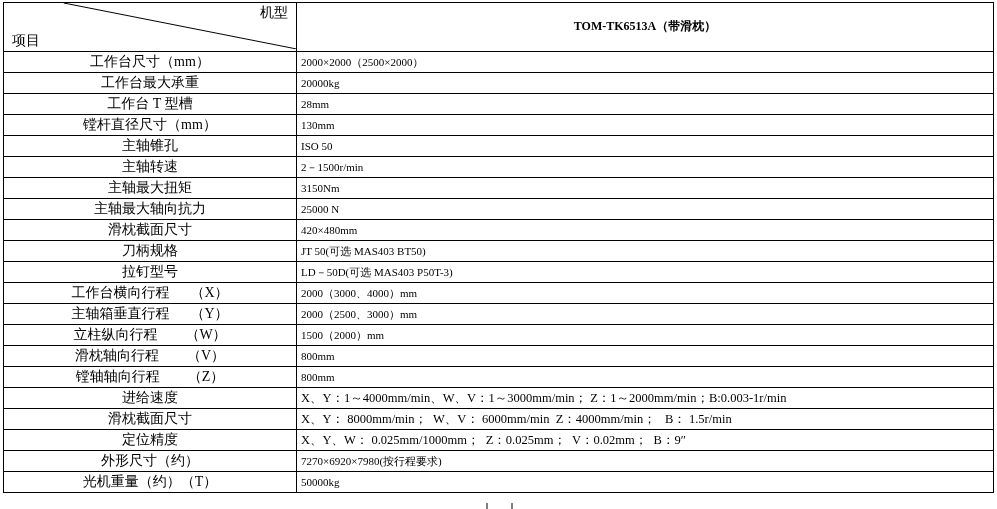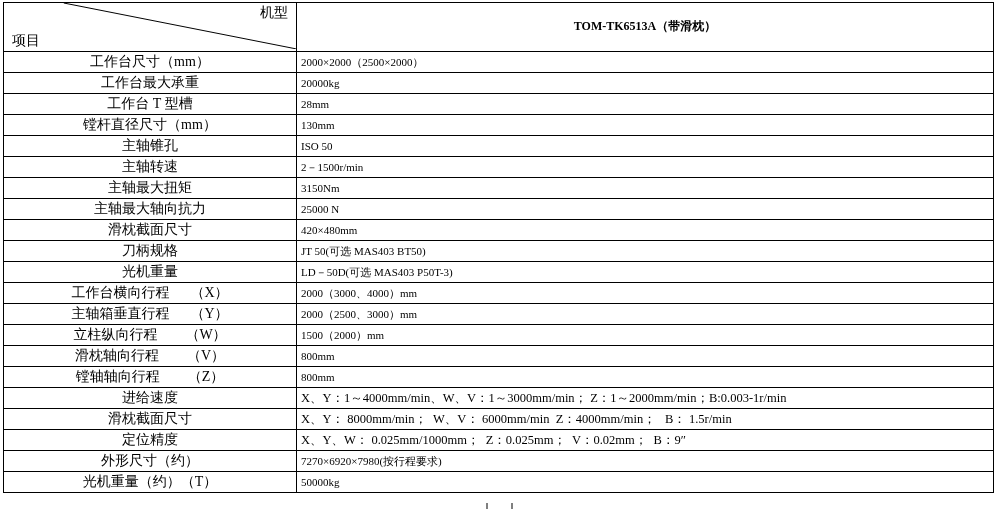--- a/index.html
+++ b/index.html
@@ -147,21 +147,21 @@
       </tr>
       <tr class="row-h">
         <td class="label-cell">滑枕截面尺寸</td>
         <td class="value-cell">420×480mm</td>
       </tr>
       <tr class="row-h">
         <td class="label-cell">刀柄规格</td>
         <td class="value-cell">JT 50(可选 MAS403 BT50)</td>
       </tr>
       <tr class="row-h">
-        <td class="label-cell">光机重量</td>
+        <td class="label-cell">拉钉型号</td>
         <td class="value-cell">LD－50D(可选 MAS403 P50T-3)</td>
       </tr>
       <tr class="row-h">
         <td class="label-cell">工作台横向行程      （X）</td>
         <td class="value-cell">2000（3000、4000）mm</td>
       </tr>
       <tr class="row-h">
         <td class="label-cell">主轴箱垂直行程      （Y）</td>
         <td class="value-cell">2000（2500、3000）mm</td>
       </tr>

